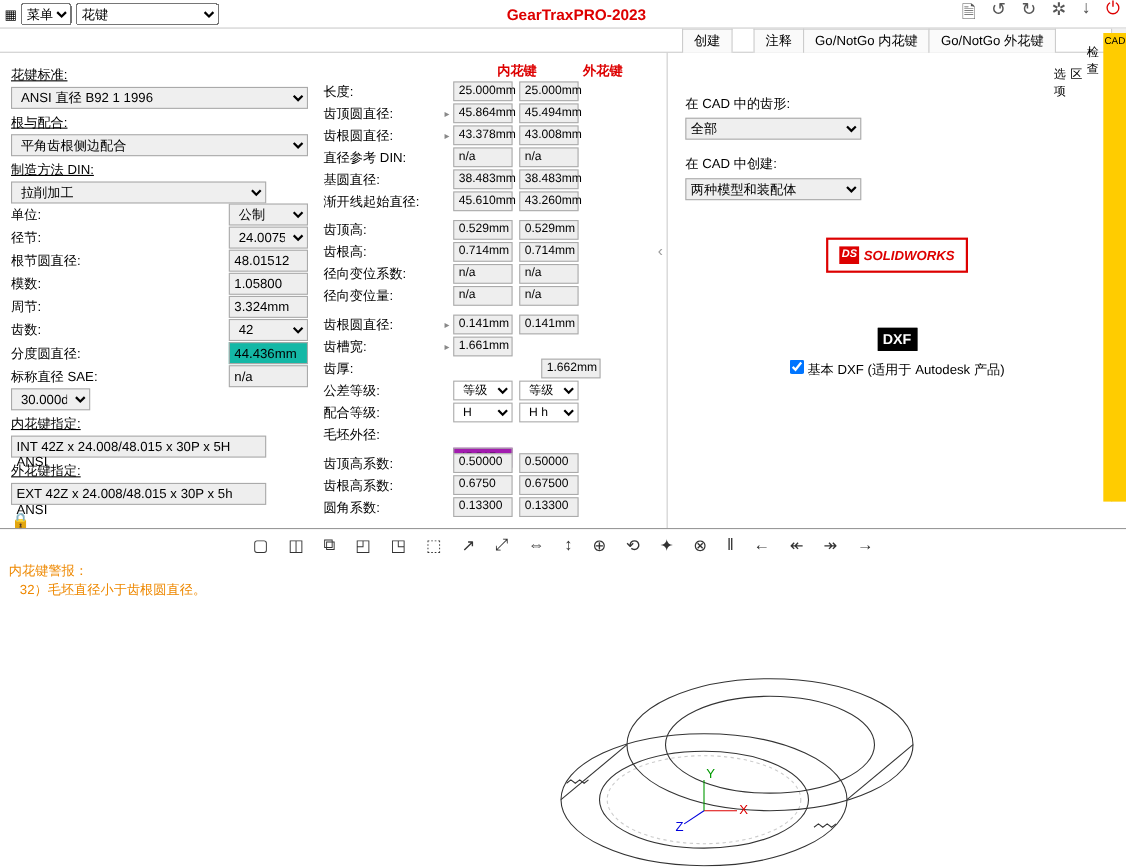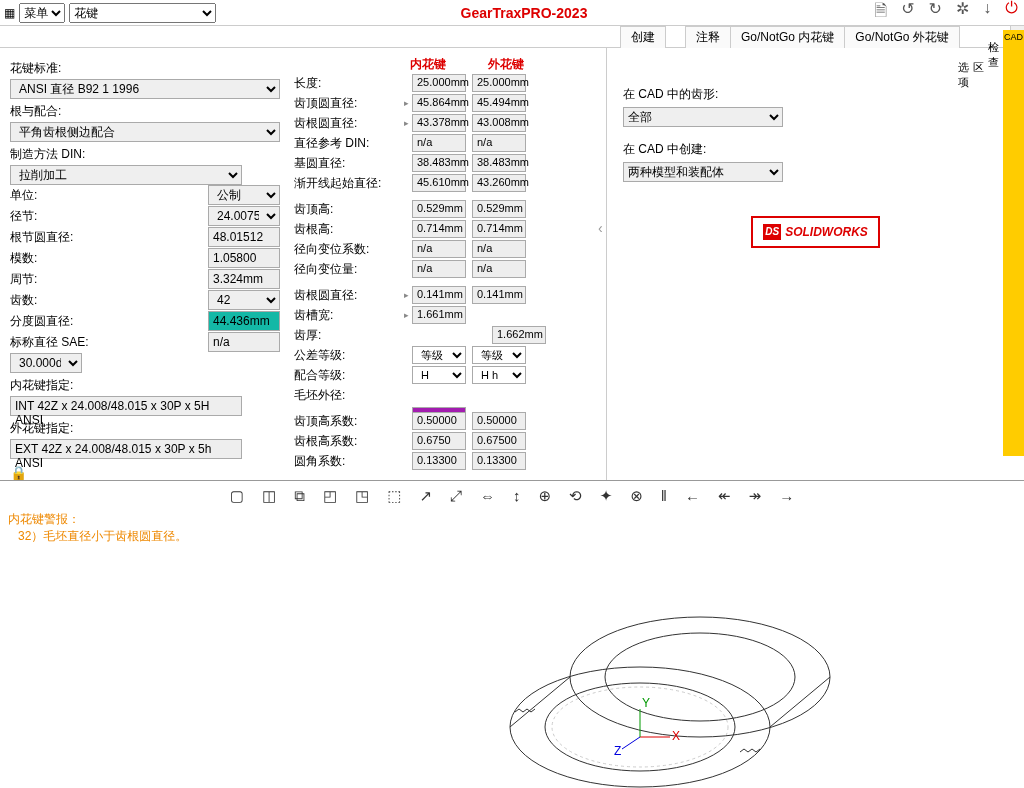--- a/index.html
+++ b/index.html
@@ -19,47 +19,47 @@
 .main { display: flex; height: 432px; }
 .leftcol { width: 290px; padding: 8px 10px; }
 .leftcol .row { display: flex; align-items: center; margin-bottom: 1px; height: 20px; }
 .leftcol .lab { flex: 1; }
 .leftcol select, .leftcol input { width: 100%; height: 20px; border: 1px solid #aaa; padding: 0 4px; }
 .leftcol .half { width: 72px; }
 .leftcol .wide { width: 232px; background: #eee; border: 1px solid #aaa; height: 20px; padding: 2px 4px; }
 .midcol { width: 316px; padding: 8px 4px; }
 .midcol .hdr { display: flex; }
 .midcol .hdr .sp { width: 116px; }
-.midcol .hdr .h { width: 78px; text-align: left; color: #d00; font-weight: bold; }
+.midcol .hdr .h { width: 78px; text-align: right; color: #d00; font-weight: bold; }
 .midcol .r { display: flex; align-items: center; height: 20px; margin-bottom: 0px; }
 .midcol .r .l { width: 110px; }
 .midcol .r .arrow { width: 8px; font-size: 9px; color: #888; }
 .midcol .r .v { width: 54px; height: 18px; border: 1px solid #aaa; background: #eee; padding: 1px 4px; margin-right: 6px; font-size: 11px; }
 .midcol .r select.v { background: #fff; }
 .midcol .gap { height: 6px; }
 .rightcol { flex: 1; border-left: 1px solid #ccc; padding: 8px 16px; position: relative; }
 .rightcol .lab { margin-bottom: 4px; }
 .rightcol select { width: 160px; height: 20px; border: 1px solid #aaa; margin-bottom: 14px; }
 .sw-logo { border: 2px solid #d00; padding: 6px 10px; display: inline-flex; align-items: center; gap: 4px; color: #d00; font-weight: bold; font-style: italic; }
 .sw-logo .ds { background: #d00; color: #fff; width: 18px; height: 16px; text-align: center; font-size: 10px; line-height: 16px; }
 .dxf-box { border: 1px solid #000; background: #000; color: #fff; display: inline-block; padding: 2px 4px; font-weight: bold; font-size: 13px; }
 .preview { border-top: 1px solid #999; height: 328px; position: relative; }
 .tool-row { display: flex; gap: 18px; padding: 6px 0; justify-content: center; }
 .tool-row span { font-size: 15px; color: #333; cursor: pointer; }
 .warn { position: absolute; left: 8px; top: 30px; color: #e80; font-size: 11px; }
 .collapse-handle { position: absolute; left: 598px; top: 220px; font-size: 14px; color: #999; }
-.leftcol .sectionlab { margin-top: 4px; margin-bottom: 2px; }
+.leftcol .sectionlab { margin-top: 4px; margin-bottom: 2px; text-decoration: underline; }
 </style>
 </head>
 <body>
 
 <div class="topbar">
   <span>▦</span>
   <select><option>菜单</option></select>
-  <select style="width:147px"><option>花键</option></select>
+  <select style="width:130px"><option>花键</option></select>
   <span class="title-red">GearTraxPRO-2023</span>
   <div class="topicons">
     <span>🗎</span>
     <span>↺</span>
     <span>↻</span>
     <span>✲</span>
     <span>↓</span>
     <span class="power">⏻</span>
   </div>
 </div>
@@ -265,20 +265,24 @@
     <div style="height:30px"></div>
     <div class="lab">在 CAD 中的齿形:</div>
     <select><option>全部</option></select>
     <div class="lab">在 CAD 中创建:</div>
     <select><option>两种模型和装配体</option></select>
     <div style="text-align:center;margin-top:20px">
       <div class="sw-logo">
           <span class="ds">DS</span>
           <span>SOLIDWORKS</span>
         </div>
+    </div>
+    <div style="text-align:center;margin-top:50px">
+      <div class="dxf-box">DXF</div>
+      <div style="margin-top:8px"><input type="checkbox" checked="" style=""> <span>基本 DXF (适用于 Autodesk 产品)</span></div>
     </div>
   </div>
   <span class="collapse-handle">‹</span>
 </div>
 
 <div class="preview">
   <div class="tool-row">
     <span>▢</span>
     <span>◫</span>
     <span>⧉</span>

